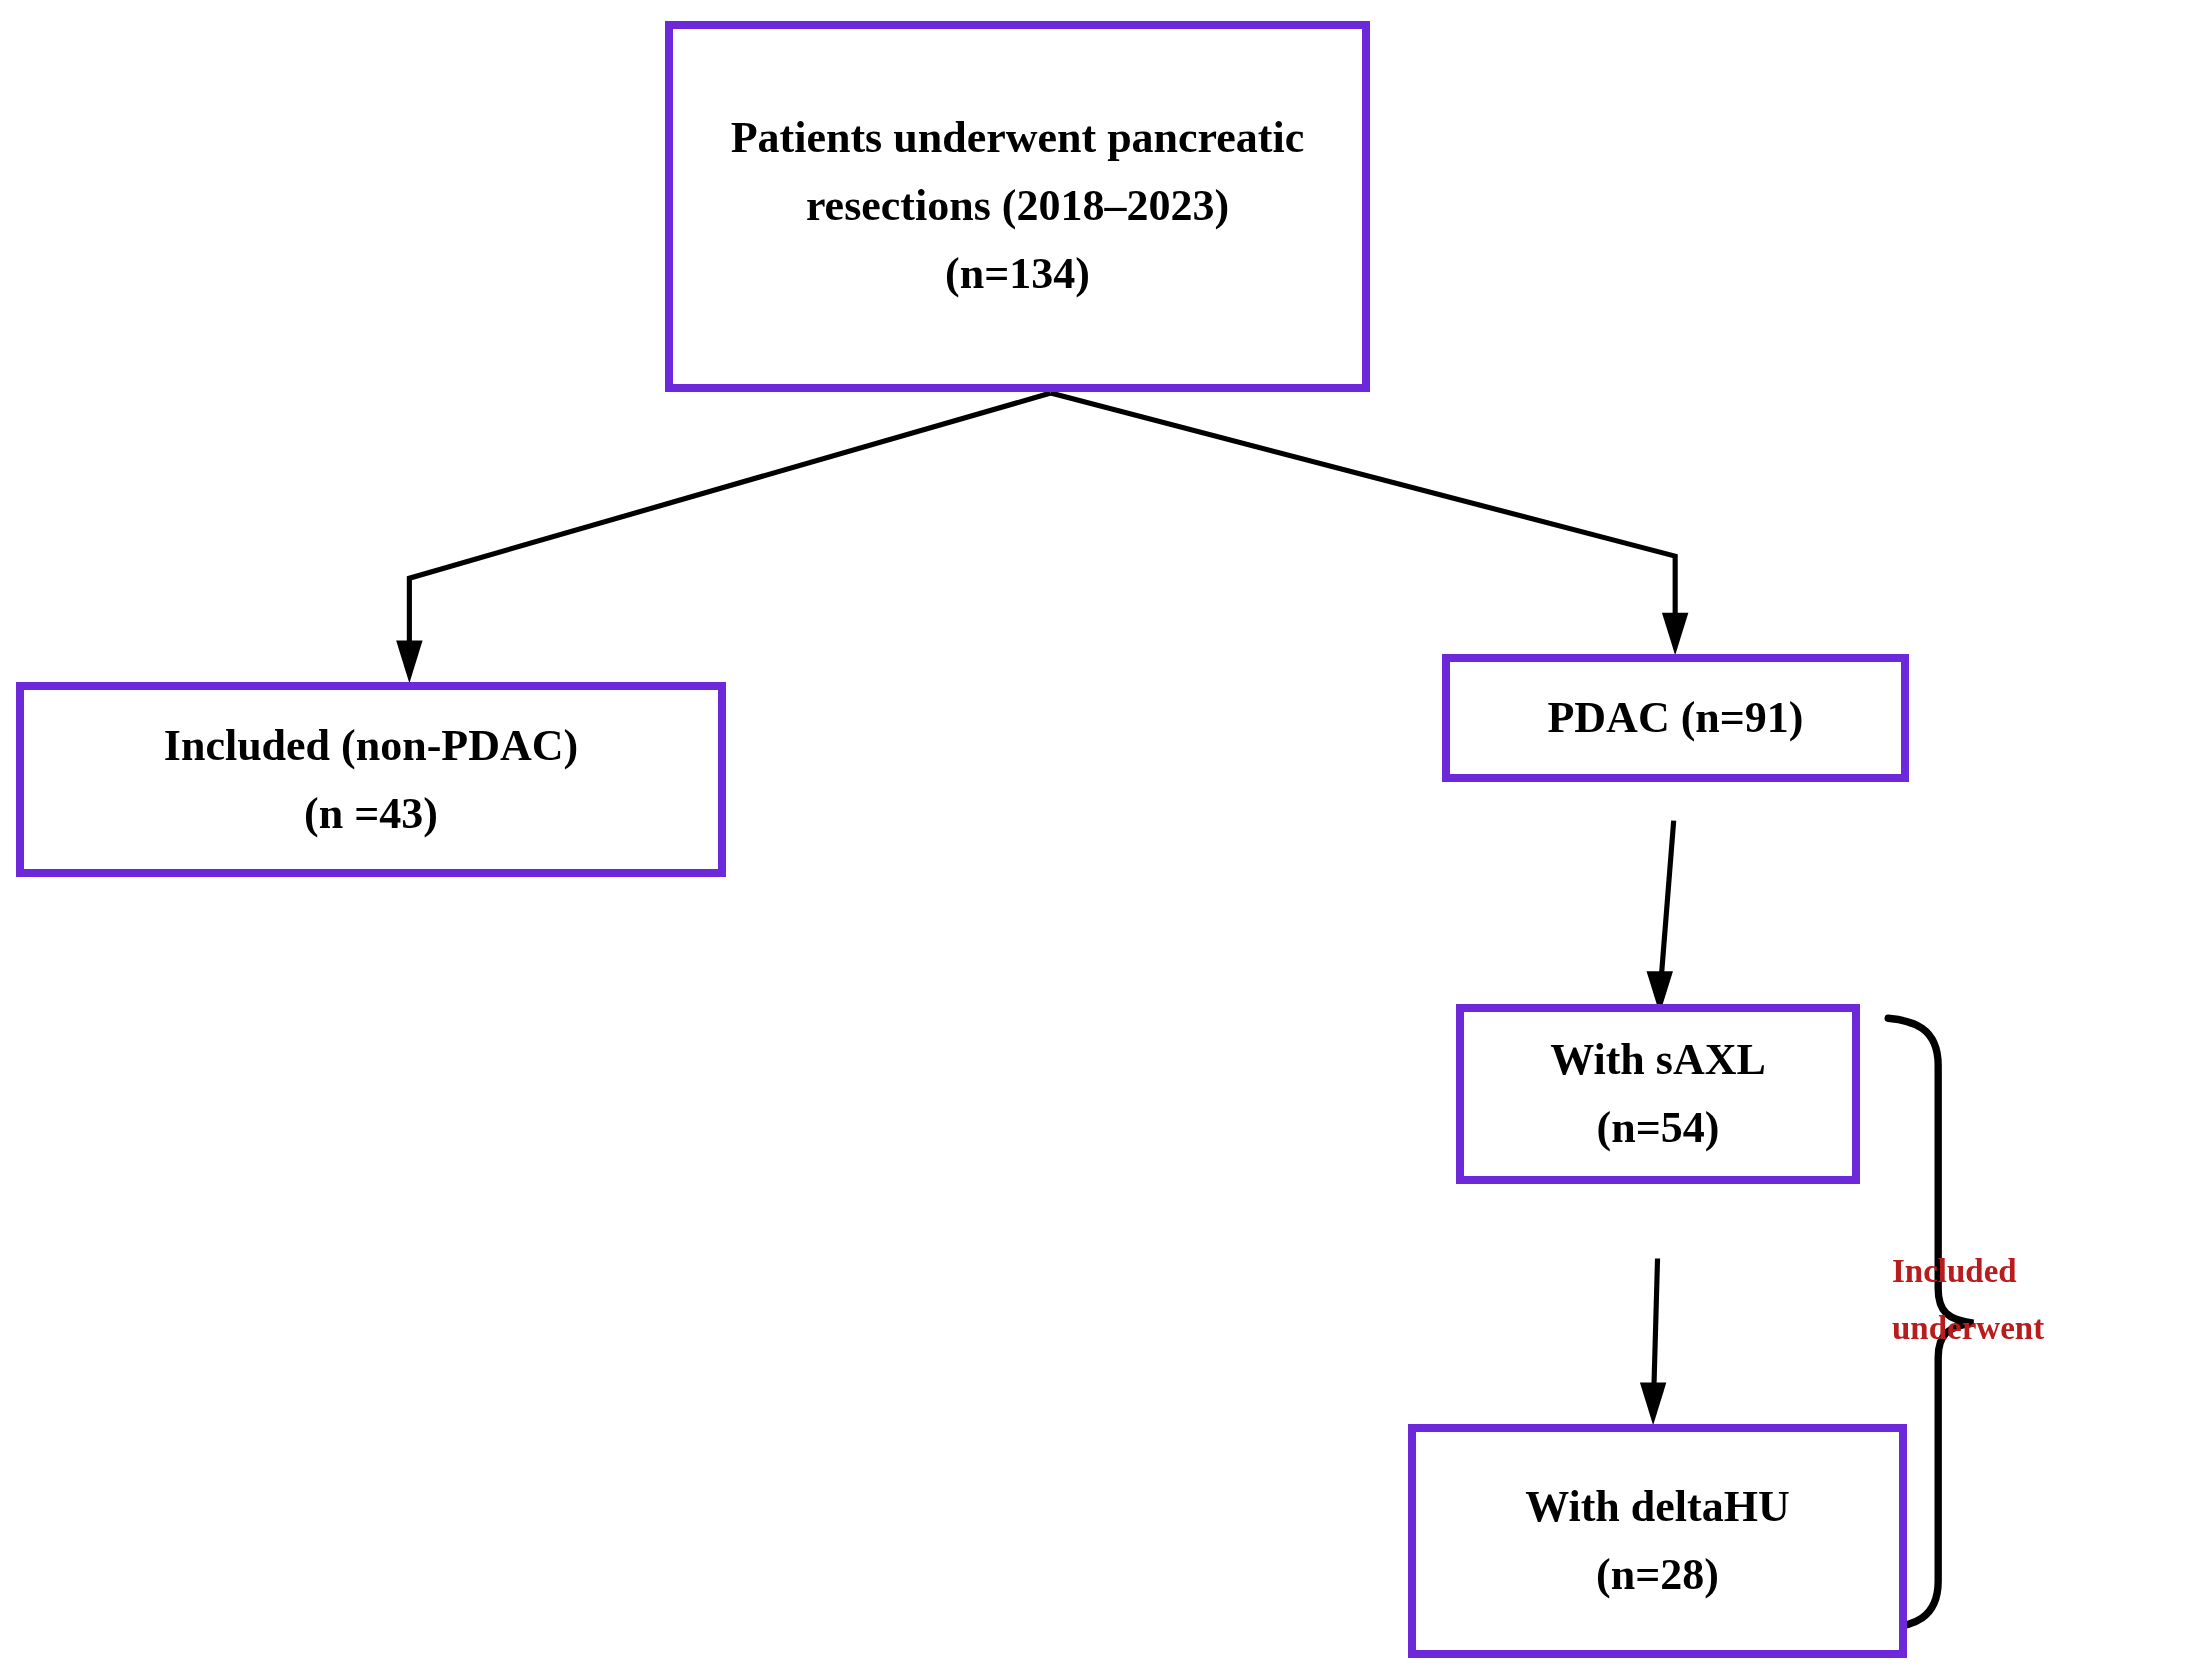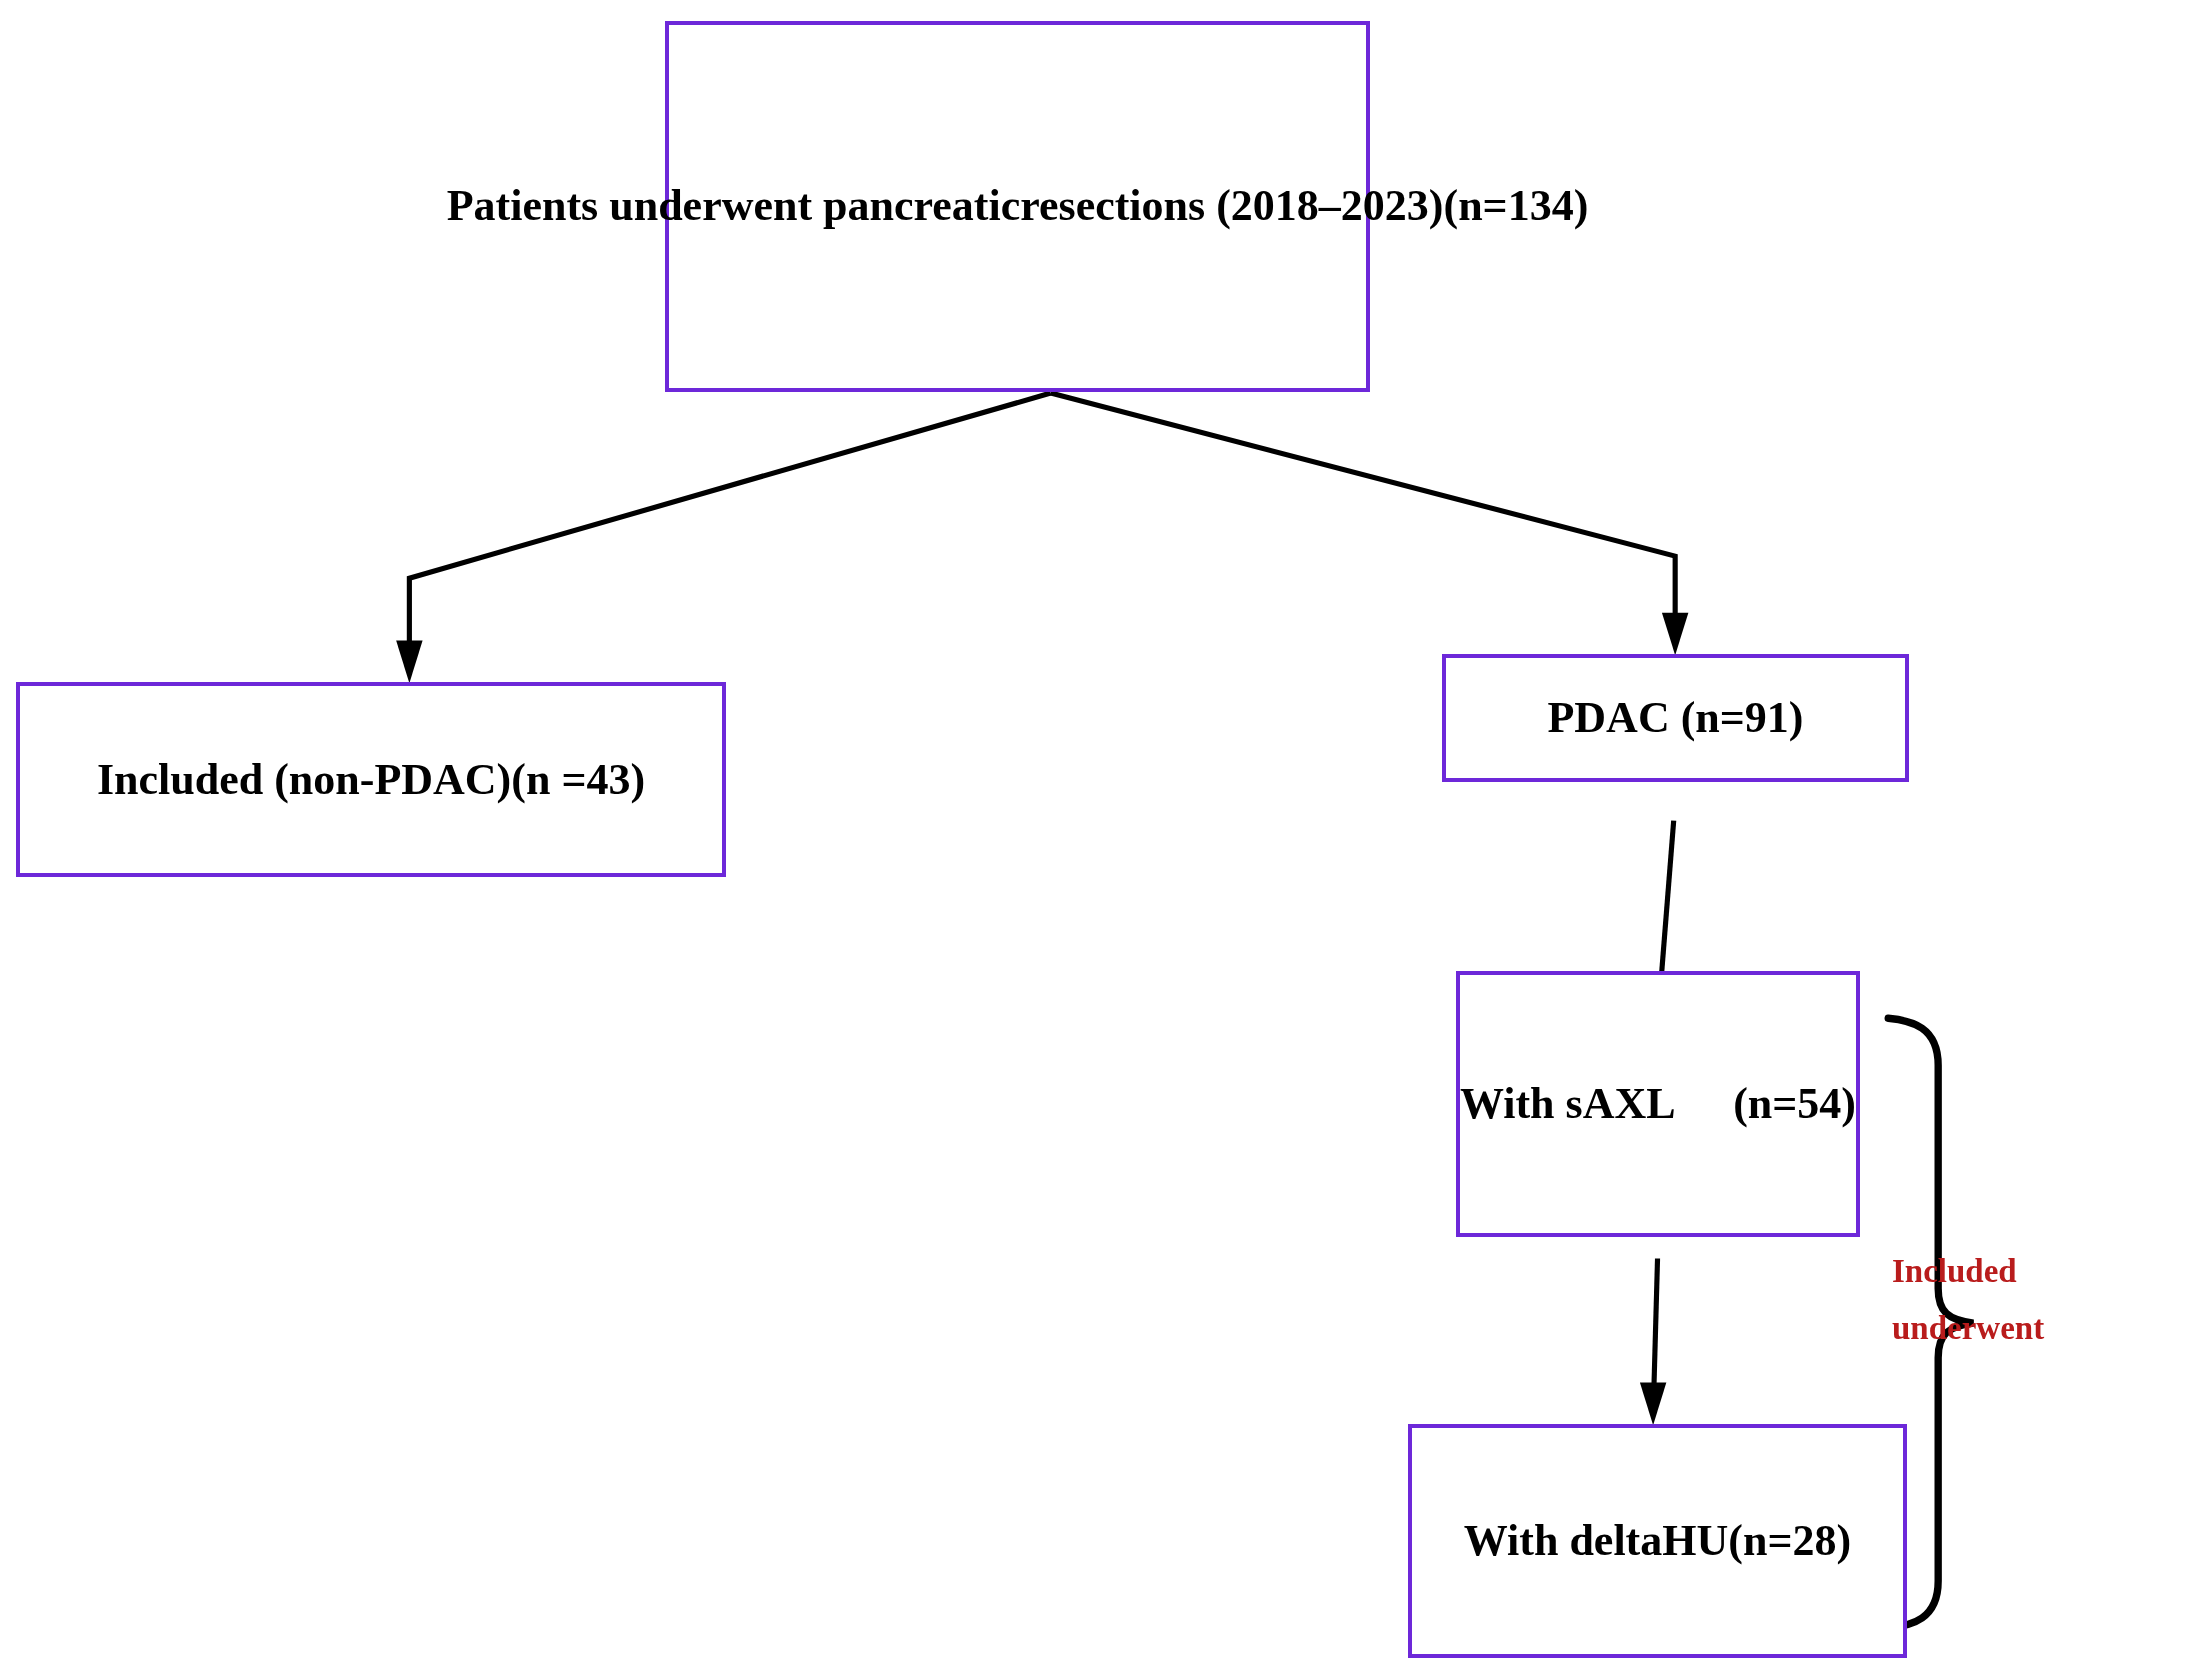--- a/index.html
+++ b/index.html
@@ -16,39 +16,39 @@
     overflow: hidden;
   }
   .connector-layer {
     position: absolute;
     left: 0; top: 0;
     width: 2194px;
     height: 1675px;
   }
   .node {
     position: absolute;
-    border: 4px solid #6d28d9;
+    border: 8px solid #6d28d9;
     background: #ffffff;
     display: flex;
-    flex-direction: row;
+    flex-direction: column;
     align-items: center;
     justify-content: center;
     text-align: center;
     font-weight: bold;
     font-size: 44px;
     line-height: 68px;
     color: #000000;
     box-sizing: border-box;
   }
   .node span { display: block; white-space: nowrap; }
 
   .node-root     { left: 665px;  top: 20.6px;   width: 705px; height: 371px; }
   .node-excluded { left: 16px;   top: 682px;  width: 710px; height: 195px; }
   .node-pdac     { left: 1442px; top: 654px;  width: 467px; height: 128px; }
-  .node-saxl     { left: 1456px; top: 971px; width: 404px; height: 266px; justify-content: space-between; }
+  .node-saxl     { left: 1456px; top: 1004px; width: 404px; height: 180px; }
   .node-deltahu  { left: 1408px; top: 1424px; width: 499px; height: 234px; }
 
   .annotation {
     position: absolute;
     left: 1892px;
     top: 1243px;
     font-weight: bold;
     font-size: 33px;
     line-height: 57px;
     color: #b91c1c;

